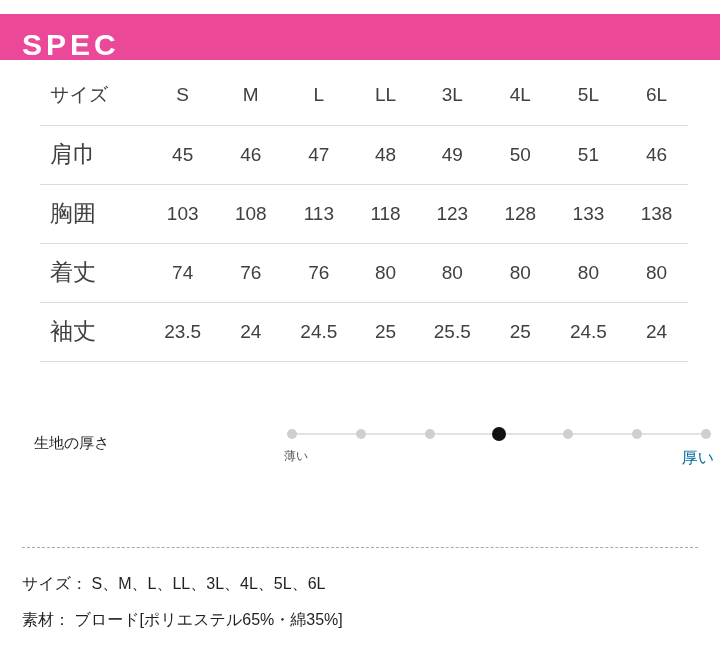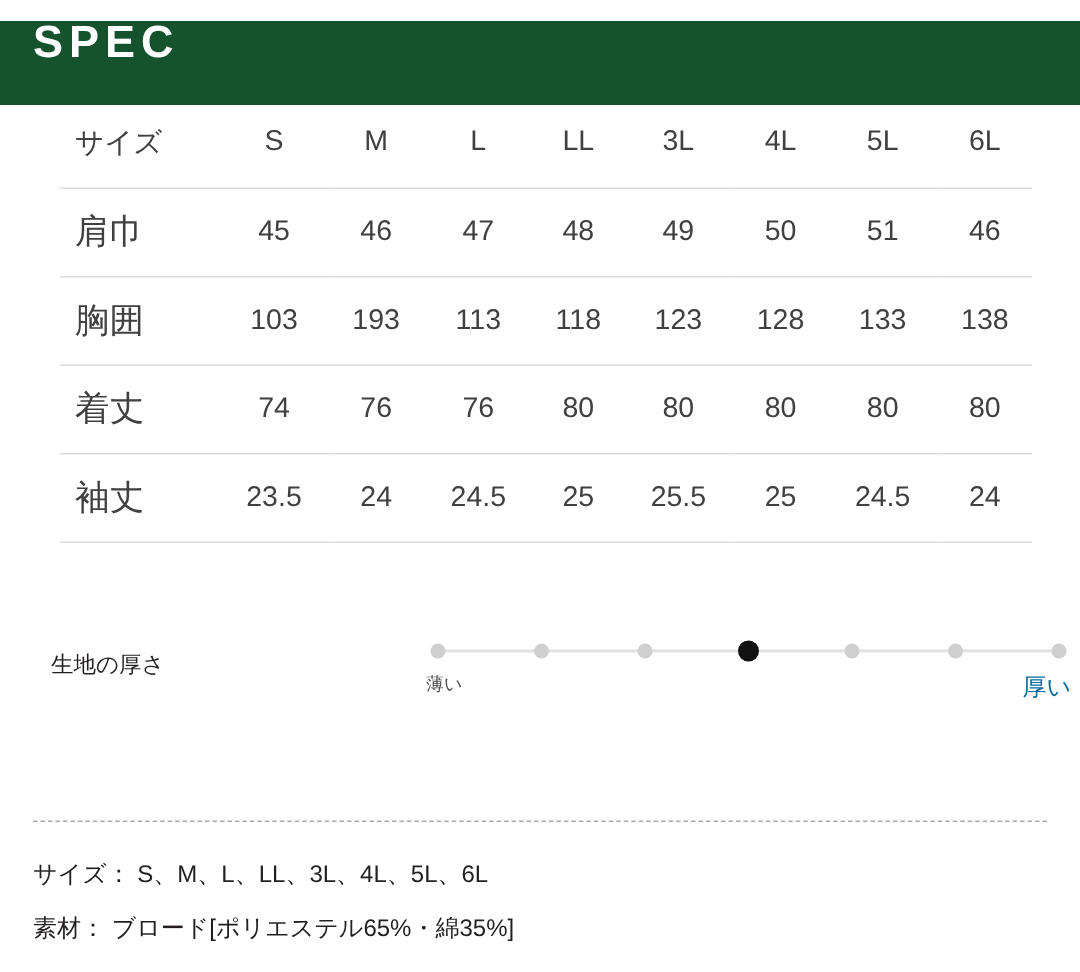--- a/index.html
+++ b/index.html
@@ -19,24 +19,24 @@
     width: 720px;
     height: 648px;
   }
 
   
   .spec-header {
     position: absolute;
     left: 0;
     top: 14px;
     width: 720px;
-    height: 56px;
-    background: #14532d;
+    height: 46px;
+    background: #ec4899;
     display: flex;
-    align-items: flex-start;
+    align-items: flex-end;
   }
   .spec-header-title {
     margin-left: 22px;
     font-size: 30px;
     font-weight: bold;
     letter-spacing: 4px;
     color: #ffffff;
     line-height: 1;
   }
 
@@ -188,21 +188,21 @@
         <td>47</td>
         <td>48</td>
         <td>49</td>
         <td>50</td>
         <td>51</td>
         <td>46</td>
       </tr>
       <tr>
         <td class="rowlabel">胸囲</td>
         <td>103</td>
-        <td>193</td>
+        <td>108</td>
         <td>113</td>
         <td>118</td>
         <td>123</td>
         <td>128</td>
         <td>133</td>
         <td>138</td>
       </tr>
       <tr>
         <td class="rowlabel">着丈</td>
         <td>74</td>

